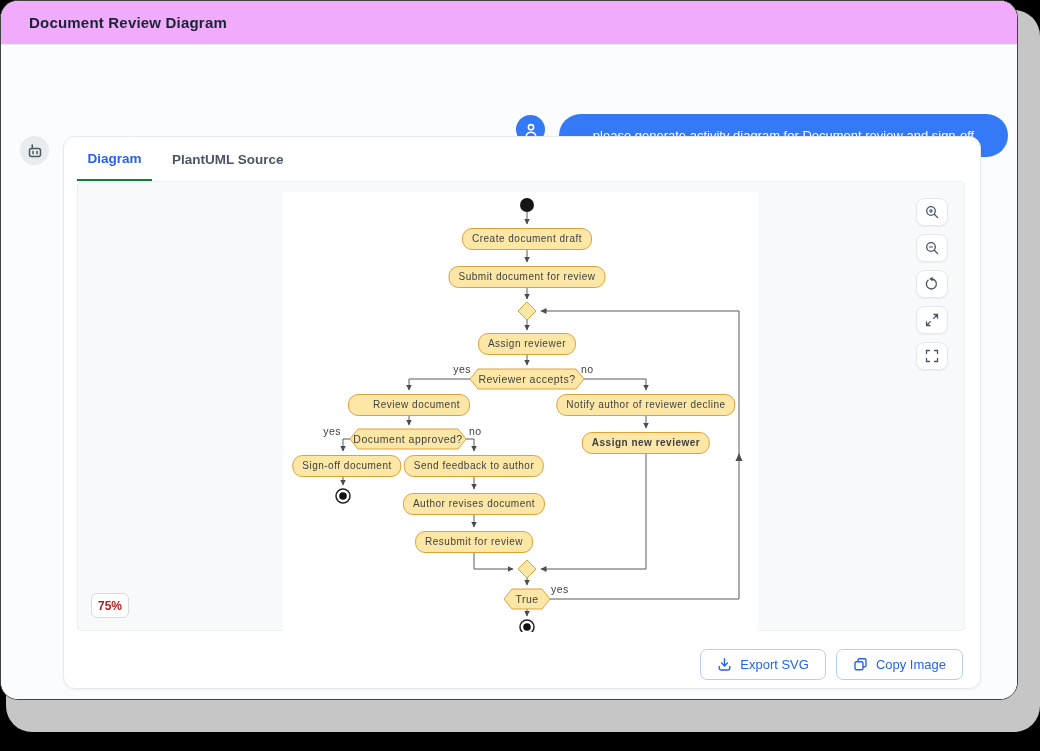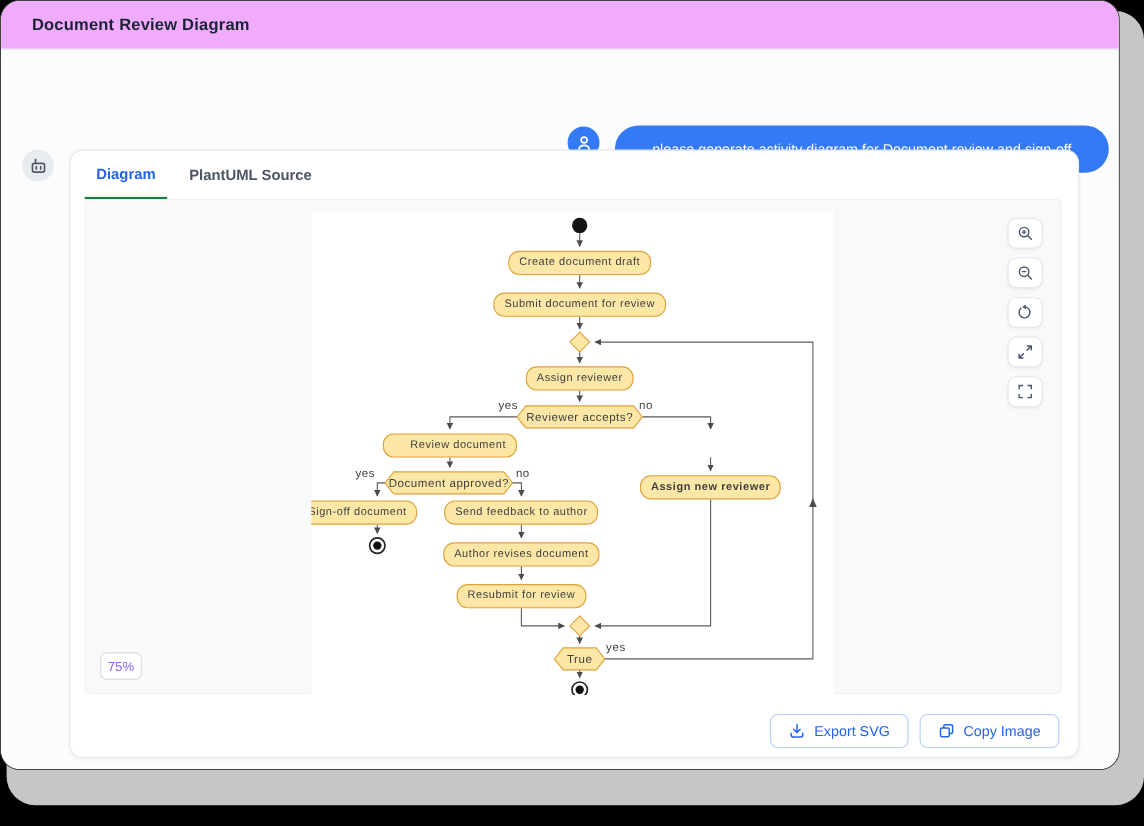--- a/index.html
+++ b/index.html
@@ -38,22 +38,22 @@
            background:#fce7a6; border:1px solid #dfa23a; border-radius:10px; font-size:10px;
            letter-spacing:.5px; color:#3f3f3f; white-space:nowrap; }
   .elabel { position:absolute; font-size:10.5px; letter-spacing:.5px; color:#3f3f3f; }
   .elabel.ra { width:28px; text-align:right; }
   .diagram-svg { position:absolute; left:0; top:0; }
   .zoom-controls { position:absolute; right:16px; top:16px; display:flex; flex-direction:column; gap:8px; }
   .zbtn { width:32px; height:28px; background:#fff; border:1px solid #e5e8ee; border-radius:8px;
           display:flex; align-items:center; justify-content:center; cursor:pointer;
           box-shadow:0 1px 2px rgba(0,0,0,.05); }
   .zoom-badge { position:absolute; left:13px; bottom:12px; width:38px; height:25px; background:#fff;
-                border:1px solid #d7dbe0; border-radius:6px; font-size:12px; color:#8b5cf6;
-                display:flex; align-items:center; justify-content:center; }
+                border:1px solid #d7dbe0; border-radius:6px; font-size:12px; color:#b91c1c;
+                display:flex; align-items:center; justify-content:center;font-weight:bold; }
   .actions { position:absolute; right:17px; top:512px; display:flex; gap:10px; }
   .act-btn { height:31px; background:#fff; border:1px solid #b6cdf8; border-radius:7px; color:#2563eb;
              font-size:13px; font-weight:500; display:flex; align-items:center; gap:8px;
              padding:0 16px; cursor:pointer; }
 </style>
 </head>
 <body>
 
 <div class="frame-shadow"></div>
 
@@ -141,22 +141,23 @@
             <g>
               <circle cx="244" cy="435" r="7" fill="#fff" stroke="#222" stroke-width="1.5"></circle>
               <circle cx="244" cy="435" r="3.8" fill="#111"></circle>
             </g>
           </svg>
 
           <div class="anode" style="left:244px; top:36px;">Create document draft</div>
           <div class="anode" style="left:244px; top:74px;">Submit document for review</div>
           <div class="anode" style="left:244px; top:141px;">Assign reviewer</div>
           <div class="anode" style="left:126px; top:202px;padding-left:24px;">Review document</div>
+          <div class="anode" style="left:363px; top:202px;">Notify author of reviewer decline</div>
           <div class="anode" style="left:363px; top:240px;font-weight:bold;">Assign new reviewer</div>
-          <div class="anode" style="left:42px;  top:263px;">Sign-off document</div>
+          <div class="anode" style="left:64px;  top:263px;">Sign-off document</div>
           <div class="anode" style="left:191px; top:263px;">Send feedback to author</div>
           <div class="anode" style="left:191px; top:301px;">Author revises document</div>
           <div class="anode" style="left:191px; top:339px;">Resubmit for review</div>
 
           <span class="elabel ra" style="left:160px; top:171px;">yes</span>
           <span class="elabel" style="left:298px; top:171px;">no</span>
           <span class="elabel ra" style="left:30px;  top:233px;">yes</span>
           <span class="elabel" style="left:186px; top:233px;">no</span>
           <span class="elabel" style="left:268px; top:391px;">yes</span>
         </div>

